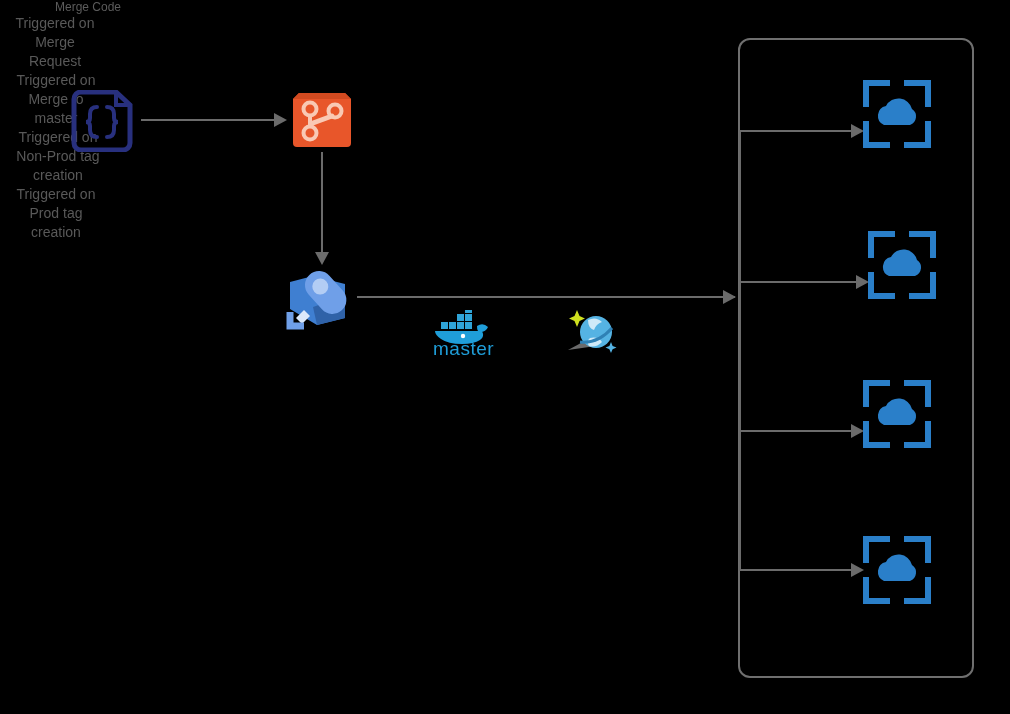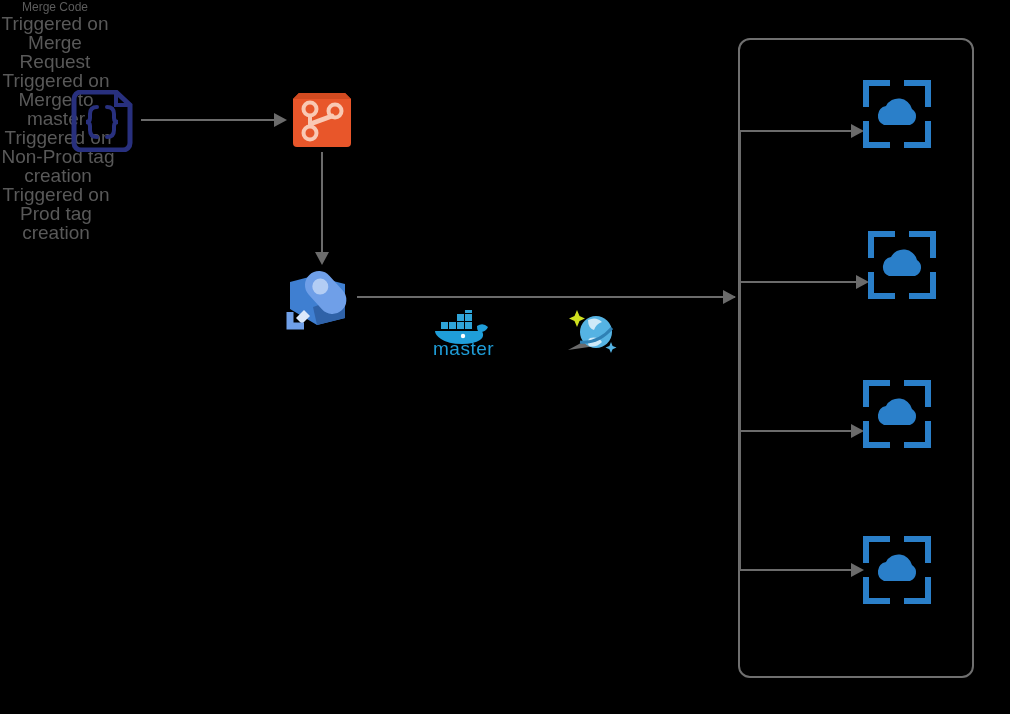--- a/index.html
+++ b/index.html
@@ -14,21 +14,21 @@
     position: relative;
     width: 1010px;
     height: 714px;
     background: #000000;
     overflow: hidden;
   }
 
   
   .label {
     color: #595959;
-    font-size: 19px;
+    font-size: 14px;
     line-height: 19px;
     text-align: center;
     font-family: "Liberation Sans", sans-serif;
     white-space: pre-line;
   }
   .edge-label {
     color: #5c5c5c;
     font-size: 12px;
     font-family: "Liberation Sans", sans-serif;
     text-align: center;
@@ -103,21 +103,21 @@
     <svg width="68" height="62" viewBox="0 0 68 62">
       <path d="M6 9 a7 7 0 0 1 7 -7 H48 L62 15 V53 a7 7 0 0 1 -7 7 H13 a7 7 0 0 1 -7 -7 Z" fill="none" stroke="#28307e" stroke-width="5"></path>
       <path d="M48 2 L48 15 L62 15" fill="none" stroke="#28307e" stroke-width="4"></path>
       <path d="M29 17 q-7 0 -7 7 v4 q0 4 -4 4 q4 0 4 4 v4 q0 7 7 7" fill="none" stroke="#28307e" stroke-width="4" stroke-linecap="round"></path>
       <path d="M39 17 q7 0 7 7 v4 q0 4 4 4 q-4 0 -4 4 v4 q0 7 -7 7" fill="none" stroke="#28307e" stroke-width="4" stroke-linecap="round"></path>
     </svg>
   </div>
 
   <div class="line-h" style="left:141px; top:119px; width:135px;"></div>
   <div class="arrow-right" style="left:274px; top:113px;"></div>
-  <div class="edge-label" style="left:150px; top:128px; width:110px;">Merge Code</div>
+  <div class="edge-label" style="left:150px; top:128px; width:110px;padding-left:33px;">Merge Code</div>
 
   <div class="repo-icon" style="left:289px; top:89px;">
     <svg width="66" height="64" viewBox="0 0 66 64">
       <path d="M4 10 L10 4 H56 L62 10 V54 a4 4 0 0 1 -4 4 H8 a4 4 0 0 1 -4 -4 Z" fill="#e8562a"></path>
       <path d="M4 10 L10 4 H56 L62 10 Z" fill="#d14a20"></path>
       <g fill="none" stroke="#f9c9b4" stroke-width="4">
         <circle cx="21" cy="20" r="6.5"></circle>
         <circle cx="46" cy="22" r="6.5"></circle>
         <circle cx="21" cy="44" r="6.5"></circle>
         <path d="M21 26.5 V37.5"></path>

